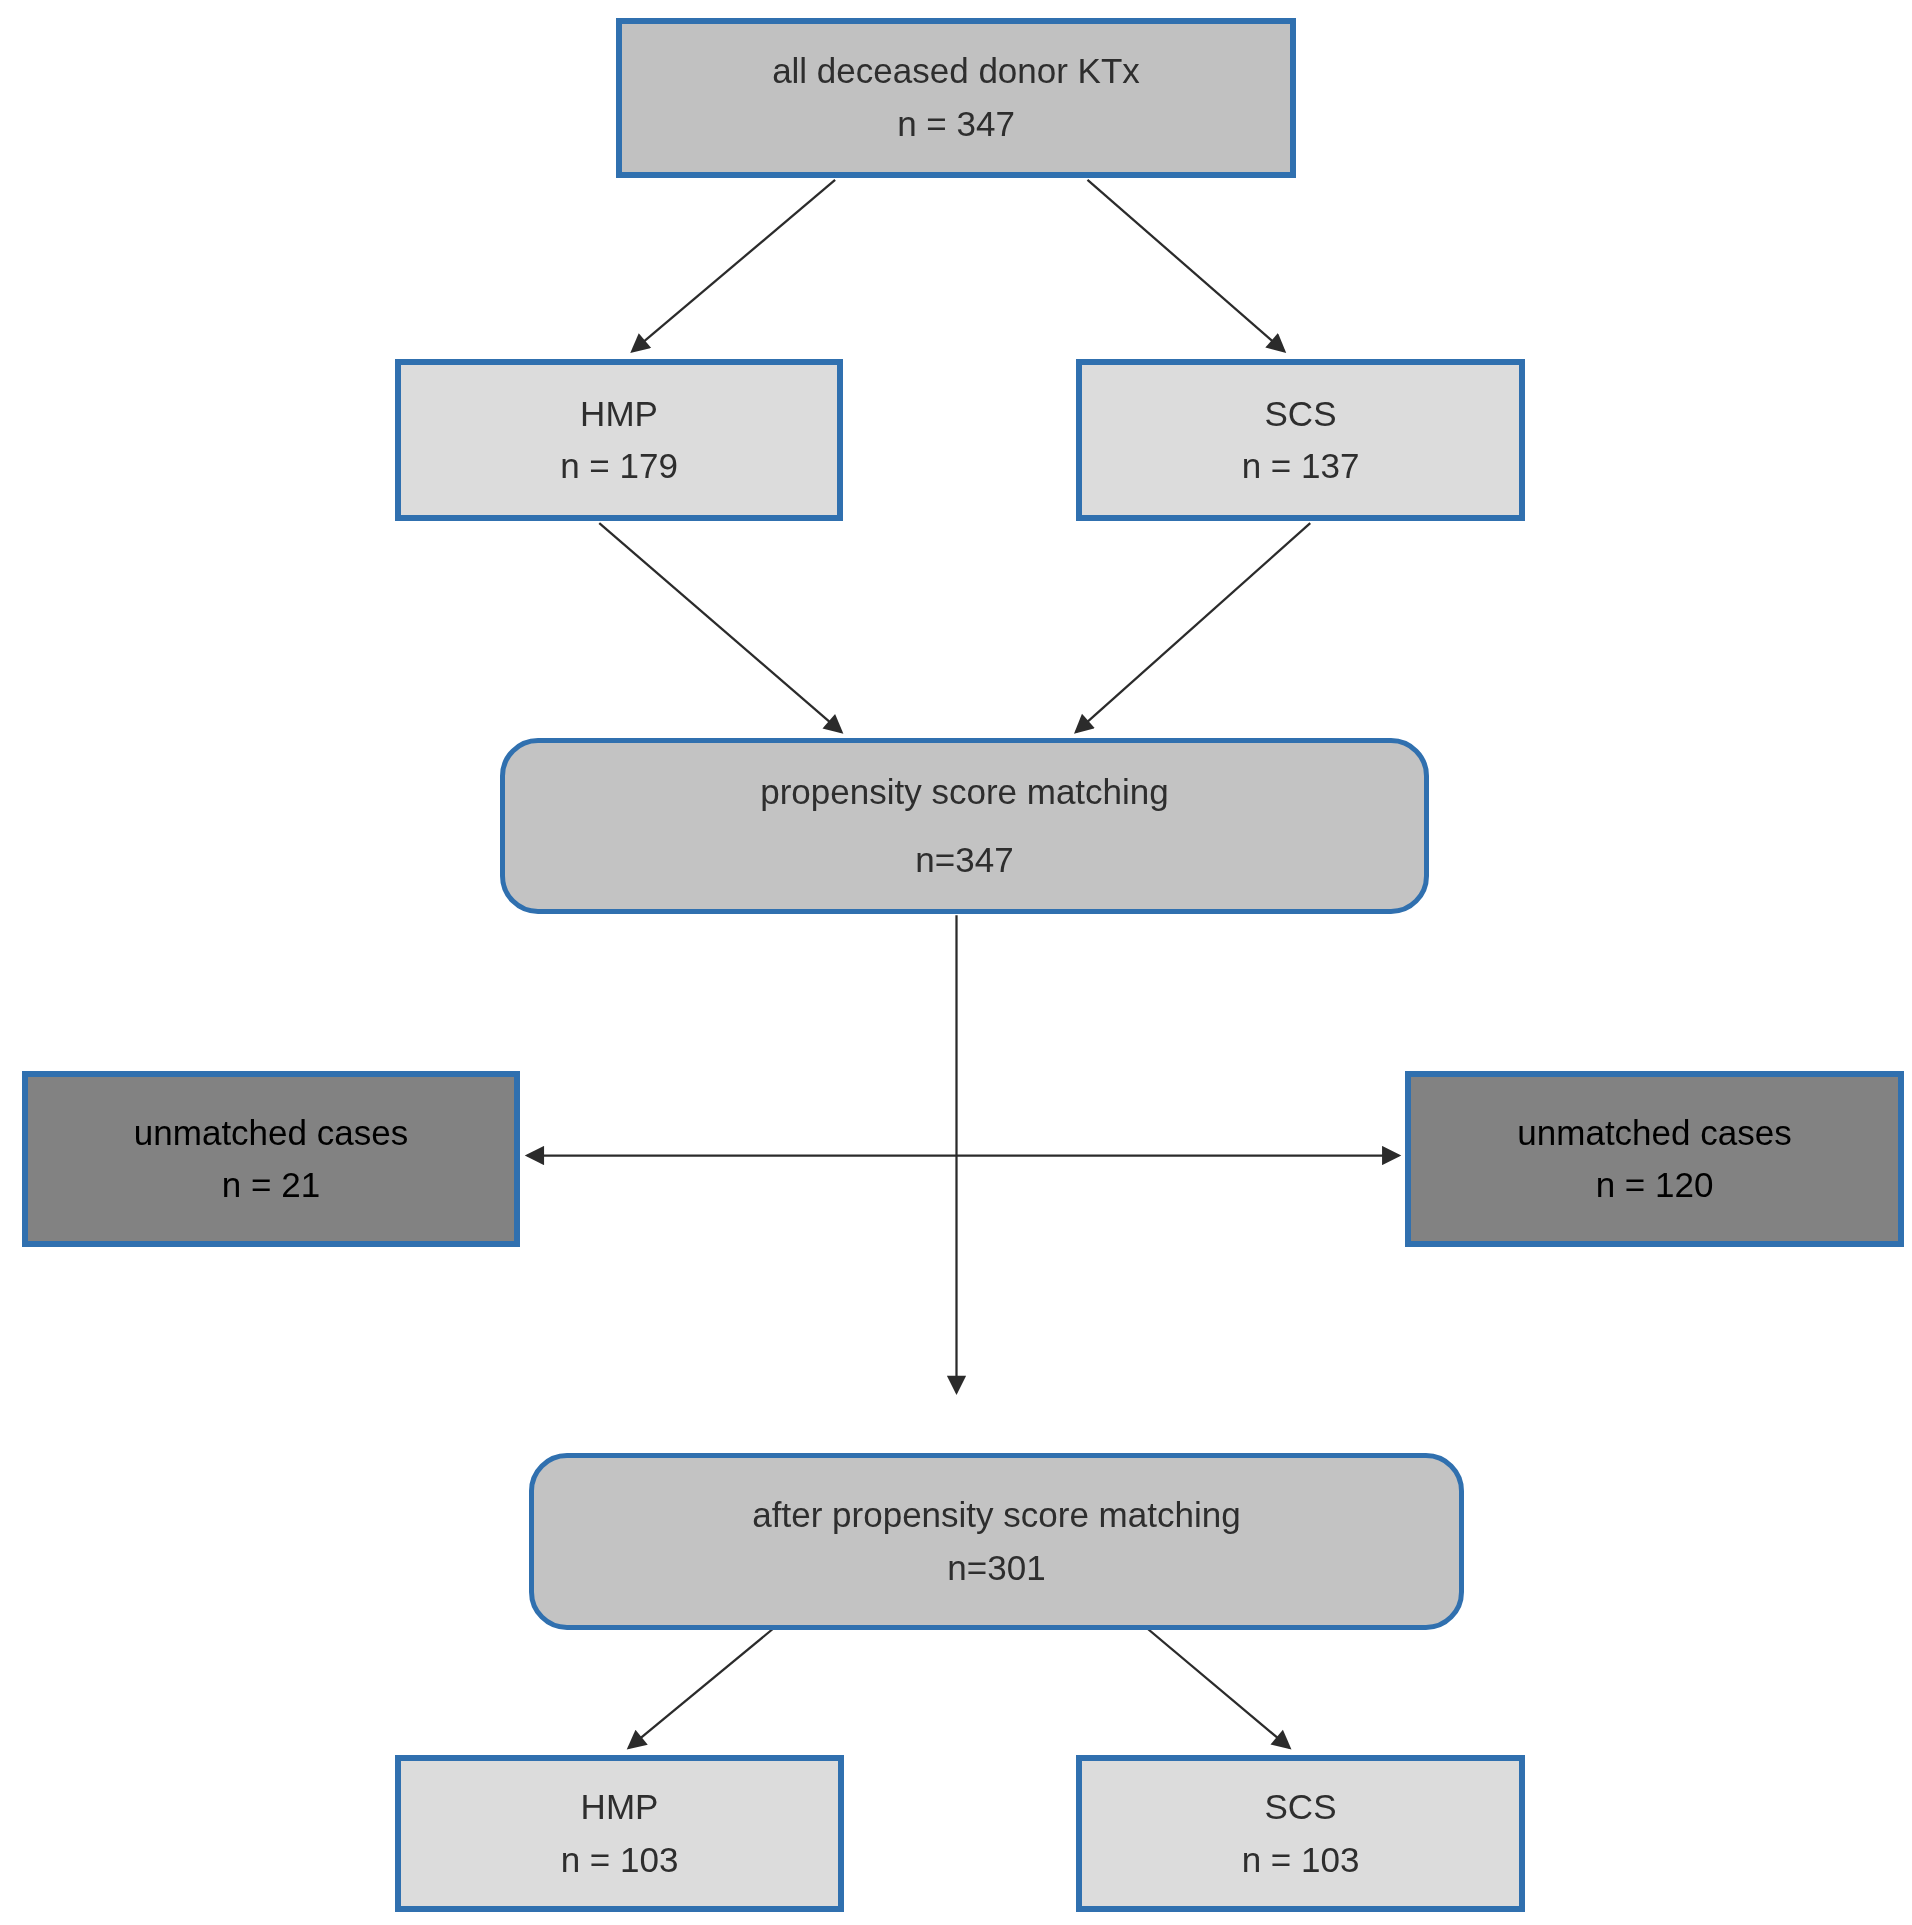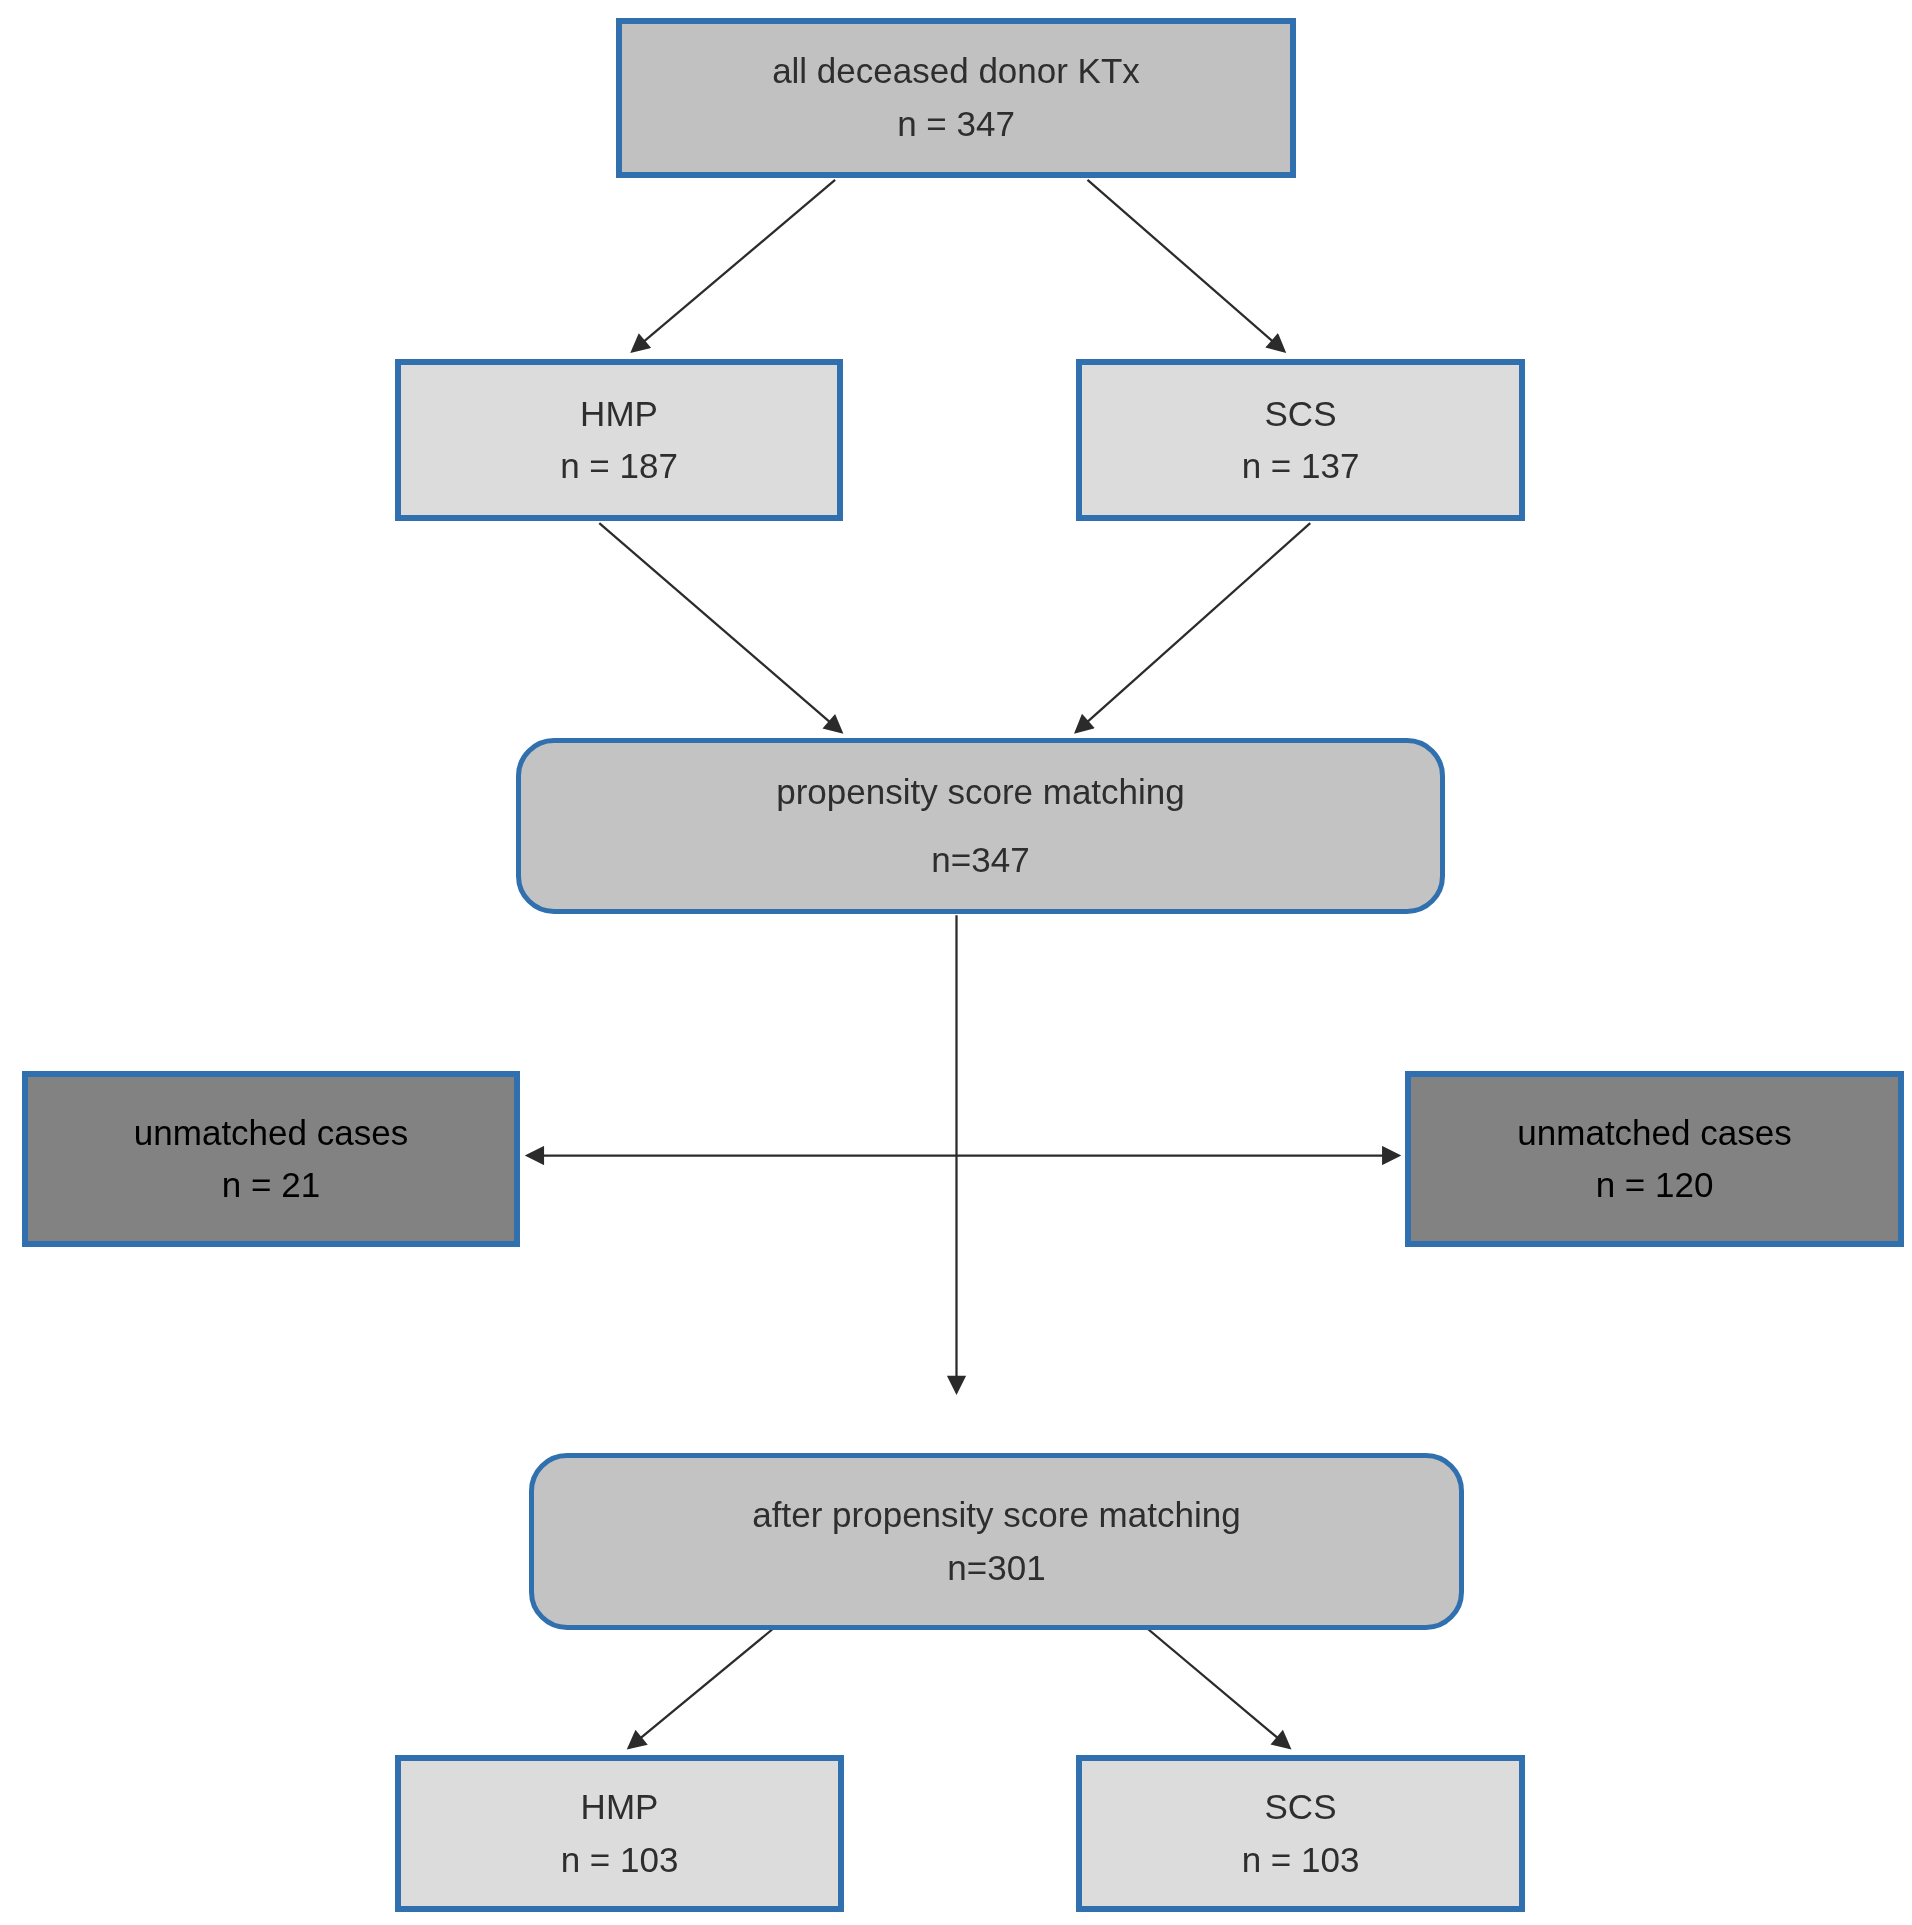--- a/index.html
+++ b/index.html
@@ -42,21 +42,21 @@
   .dark{background:var(--fill-dark); color:#000000;}
   .rounded{
     border:5.2px solid var(--border-blue);
     border-radius:38px;
     background:#c3c3c3;
   }
   
   #node-all-ktx      {left:616px;  top:17.5px;   width:680px;  height:160px;}
   #node-hmp-pre      {left:395px;  top:359px;  width:448px;  height:162px;}
   #node-scs-pre      {left:1076px; top:359px;  width:449px;  height:162px;}
-  #node-psm          {left:516px;  top:738px;  width:929px; height:176px;gap:16px;}
+  #node-psm          {left:500px;  top:738px;  width:929px; height:176px;gap:16px;}
   #node-unmatched-l  {left:22px;   top:1071px; width:498px;  height:176px;}
   #node-unmatched-r  {left:1405px; top:1071px; width:499px;  height:176px;}
   #node-apsm         {left:529px;  top:1453px; width:935px; height:177px;}
   #node-hmp-post     {left:395px;  top:1755px; width:449px;  height:157px;}
   #node-scs-post     {left:1076px; top:1755px; width:449px;  height:157px;}
   svg.wires{
     position:absolute;
     left:0; top:0;
     width:1913px; height:1925px;
     z-index:1;
@@ -89,21 +89,21 @@
     <line x1="1245" y1="1807" x2="1476" y2="2001" marker-end="url(#arrow)"></line>
   </svg>
 
   <div class="node rect" id="node-all-ktx">
     <span class="line">all deceased donor KTx</span>
     <span class="line">n = 347</span>
   </div>
 
   <div class="node rect light" id="node-hmp-pre">
     <span class="line">HMP</span>
-    <span class="line">n = 187</span>
+    <span class="line">n = 179</span>
   </div>
 
   <div class="node rect light" id="node-scs-pre">
     <span class="line">SCS</span>
     <span class="line">n = 137</span>
   </div>
 
   <div class="node rounded" id="node-psm">
     <span class="line">propensity score matching</span>
     <span class="line">n=347</span>

